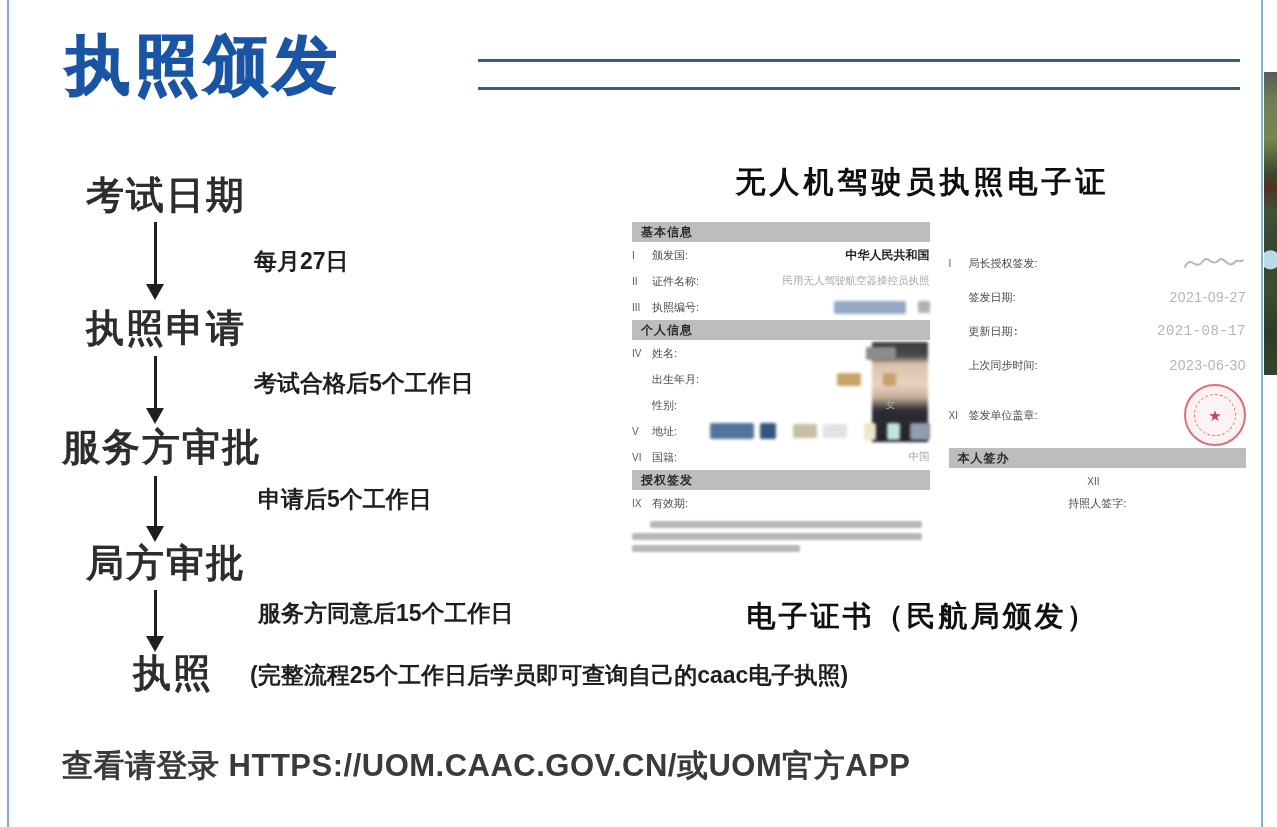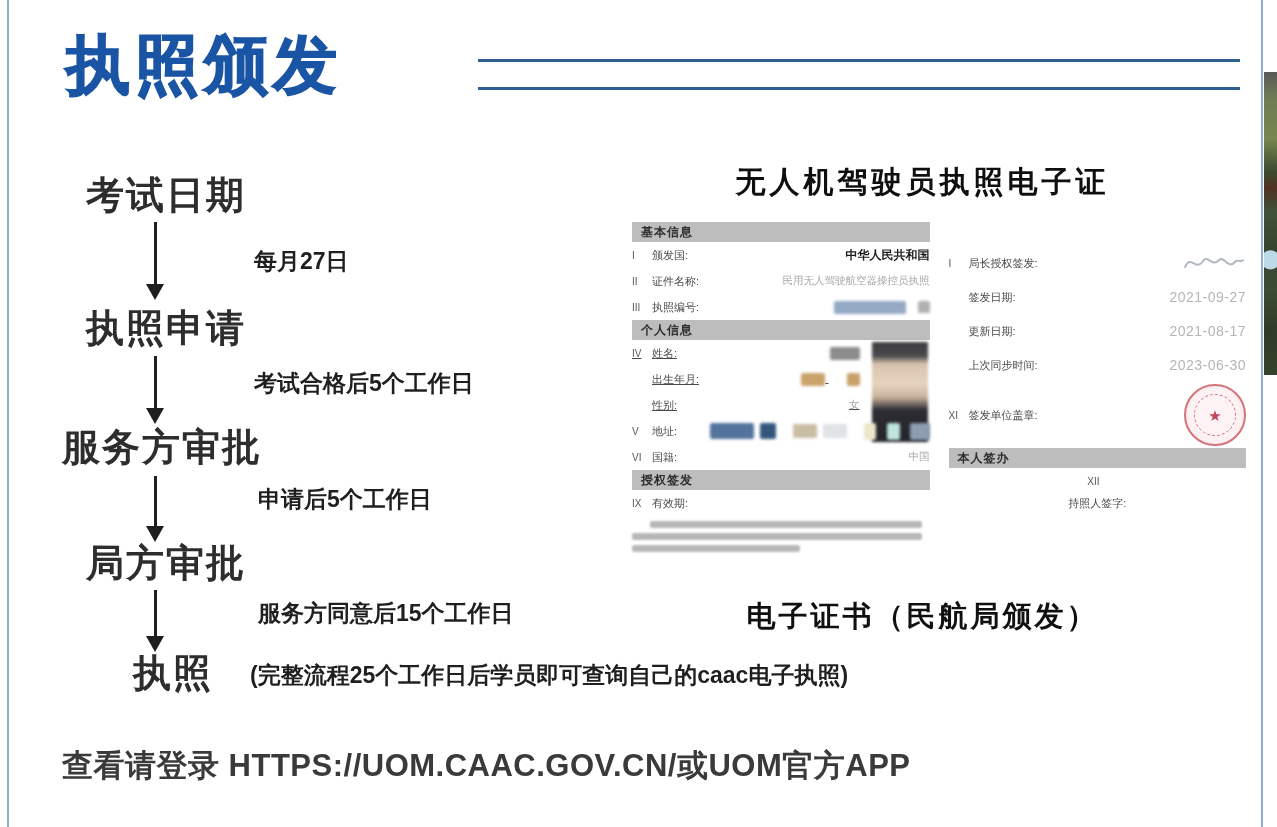--- a/index.html
+++ b/index.html
@@ -44,21 +44,21 @@
   .cert-row{display:flex;align-items:center;min-height:26px;font-size:11px;color:#4a4a4a;}
   .cert-row .num{width:20px;flex:0 0 20px;font-size:10px;color:#5a5a5a;}
   .cert-row .lbl{white-space:nowrap;}
   .cert-row .val{margin-left:auto;text-align:right;}
   .val.strong{font-weight:700;color:#1c1c1c;font-size:12px;}
   .val.ghost{color:#a7a7a7;filter:blur(.7px);font-size:10.5px;white-space:nowrap;}
   .val.lightdate{color:#b5b5b5;filter:blur(.5px);font-size:14px;letter-spacing:.5px;}
   .blob{display:inline-block;border-radius:2px;filter:blur(1.5px);vertical-align:middle;}
   .sq{width:12px;height:12px;background:#b0b0b0;margin-left:8px;}
   .personal{position:relative;}
-  .personal .padded{padding-right:70px;text-decoration:underline;}
+  .personal .padded{padding-right:34px;}
   .photo{position:absolute;right:2px;top:2px;width:56px;height:100px;border-radius:1px;
     background:linear-gradient(180deg,#3b3b3d 0%,#4a4a4c 14%,#d9c2ad 22%,#e6d3bf 42%,#c9b29c 55%,#2c2c33 68%,#222228 100%);
     filter:blur(1.6px);}
   .tline{height:7px;background:#b7b7b7;border-radius:2px;filter:blur(1px);margin:5px 0;}
   .sig-svg{margin-left:auto;}
   .seal{margin-left:auto;width:58px;height:58px;border:2px solid #d4737c;border-radius:50%;
     display:flex;align-items:center;justify-content:center;position:relative;
     background:radial-gradient(circle,#fdf3f4 0 55%,#f9e4e7 100%);filter:blur(.4px);}
   .seal-inner{width:40px;height:40px;border:1px dashed #d4737c;border-radius:50%;
     display:flex;align-items:center;justify-content:center;}
@@ -197,21 +197,21 @@
         <span class="lbl">局长授权签发:</span>
         <svg class="sig-svg" width="66" height="24" viewBox="0 0 66 24">
           <path d="M5 16 C11 3, 16 21, 23 10 C28 3, 32 17, 39 9 C44 4, 48 19, 55 11 C58 8, 61 12, 63 9" stroke="#b3bac4" stroke-width="2" fill="none" stroke-linecap="round"></path>
         </svg>
       </div>
       <div class="cert-row" style="min-height:34px;">
         <span class="num"></span>
         <span class="lbl">签发日期:</span>
         <span class="val lightdate">2021-09-27</span>
       </div>
-      <div class="cert-row" style="min-height:34px;">
+      <div class="cert-row" style="min-height:34px;font-family:Liberation Mono, monospace;">
         <span class="num"></span>
         <span class="lbl">更新日期:</span>
         <span class="val lightdate">2021-08-17</span>
       </div>
       <div class="cert-row" style="min-height:34px;">
         <span class="num"></span>
         <span class="lbl">上次同步时间:</span>
         <span class="val lightdate">2023-06-30</span>
       </div>
       <div class="cert-row" style="min-height:66px;">

